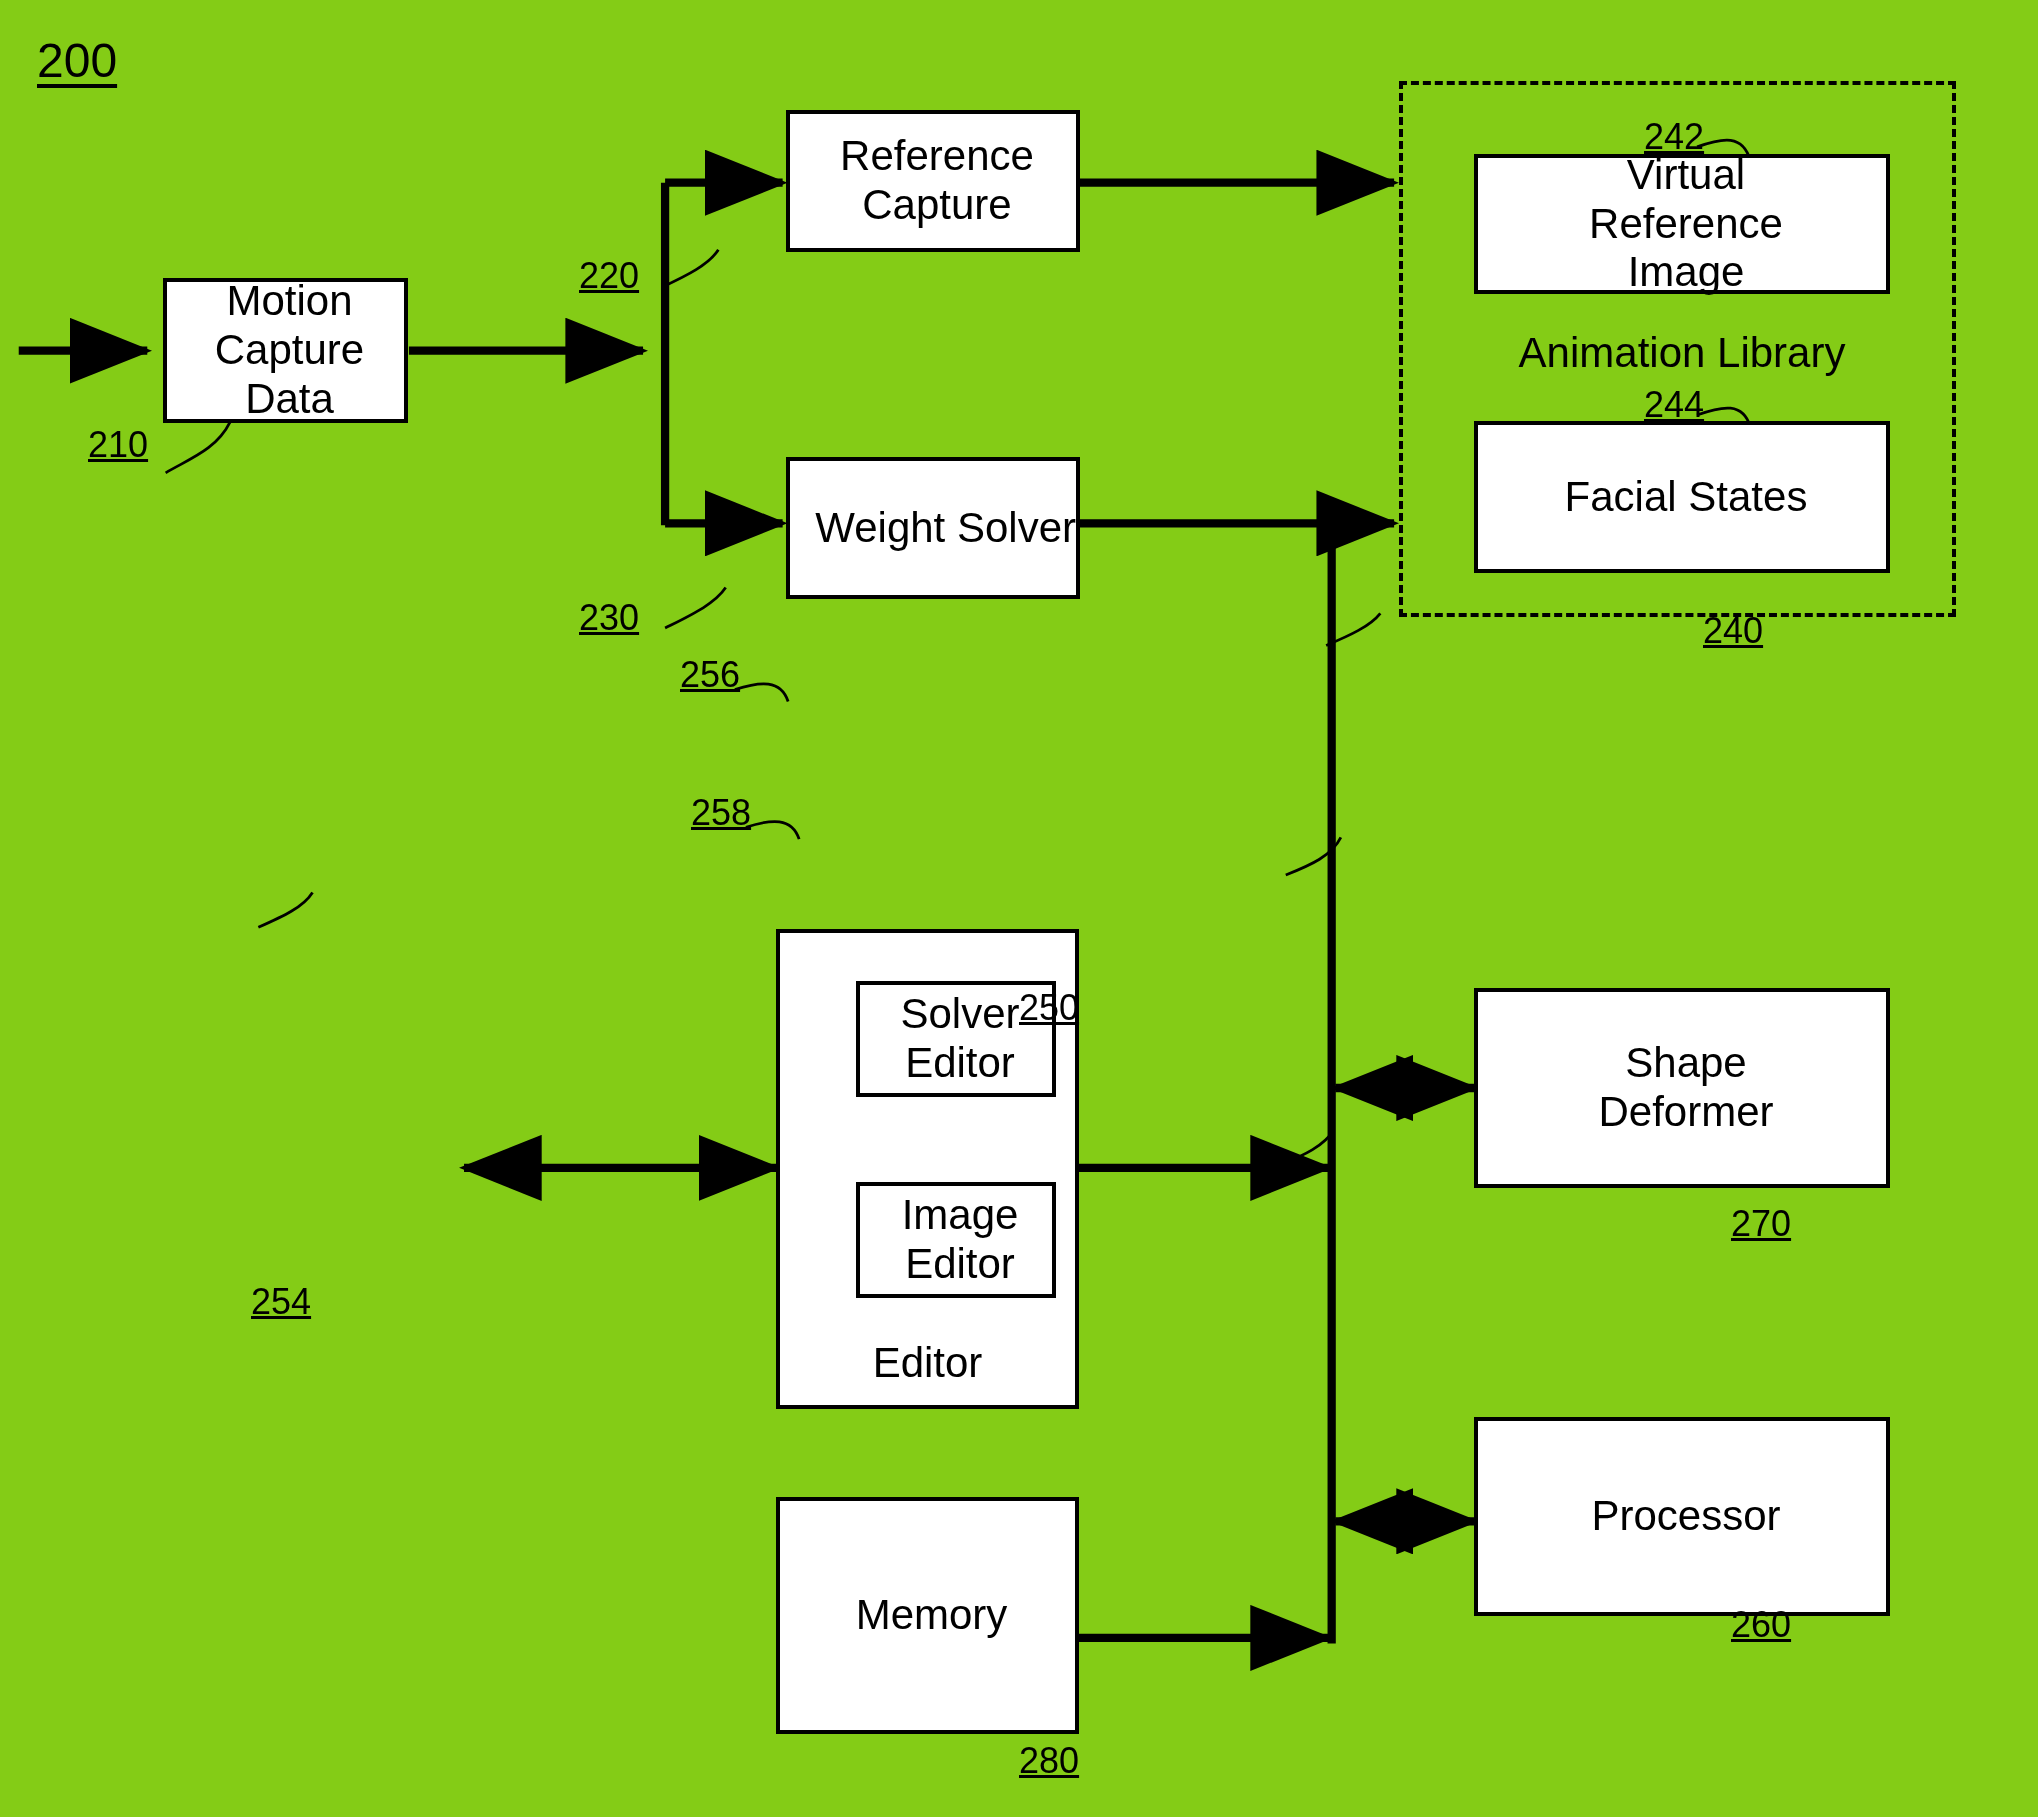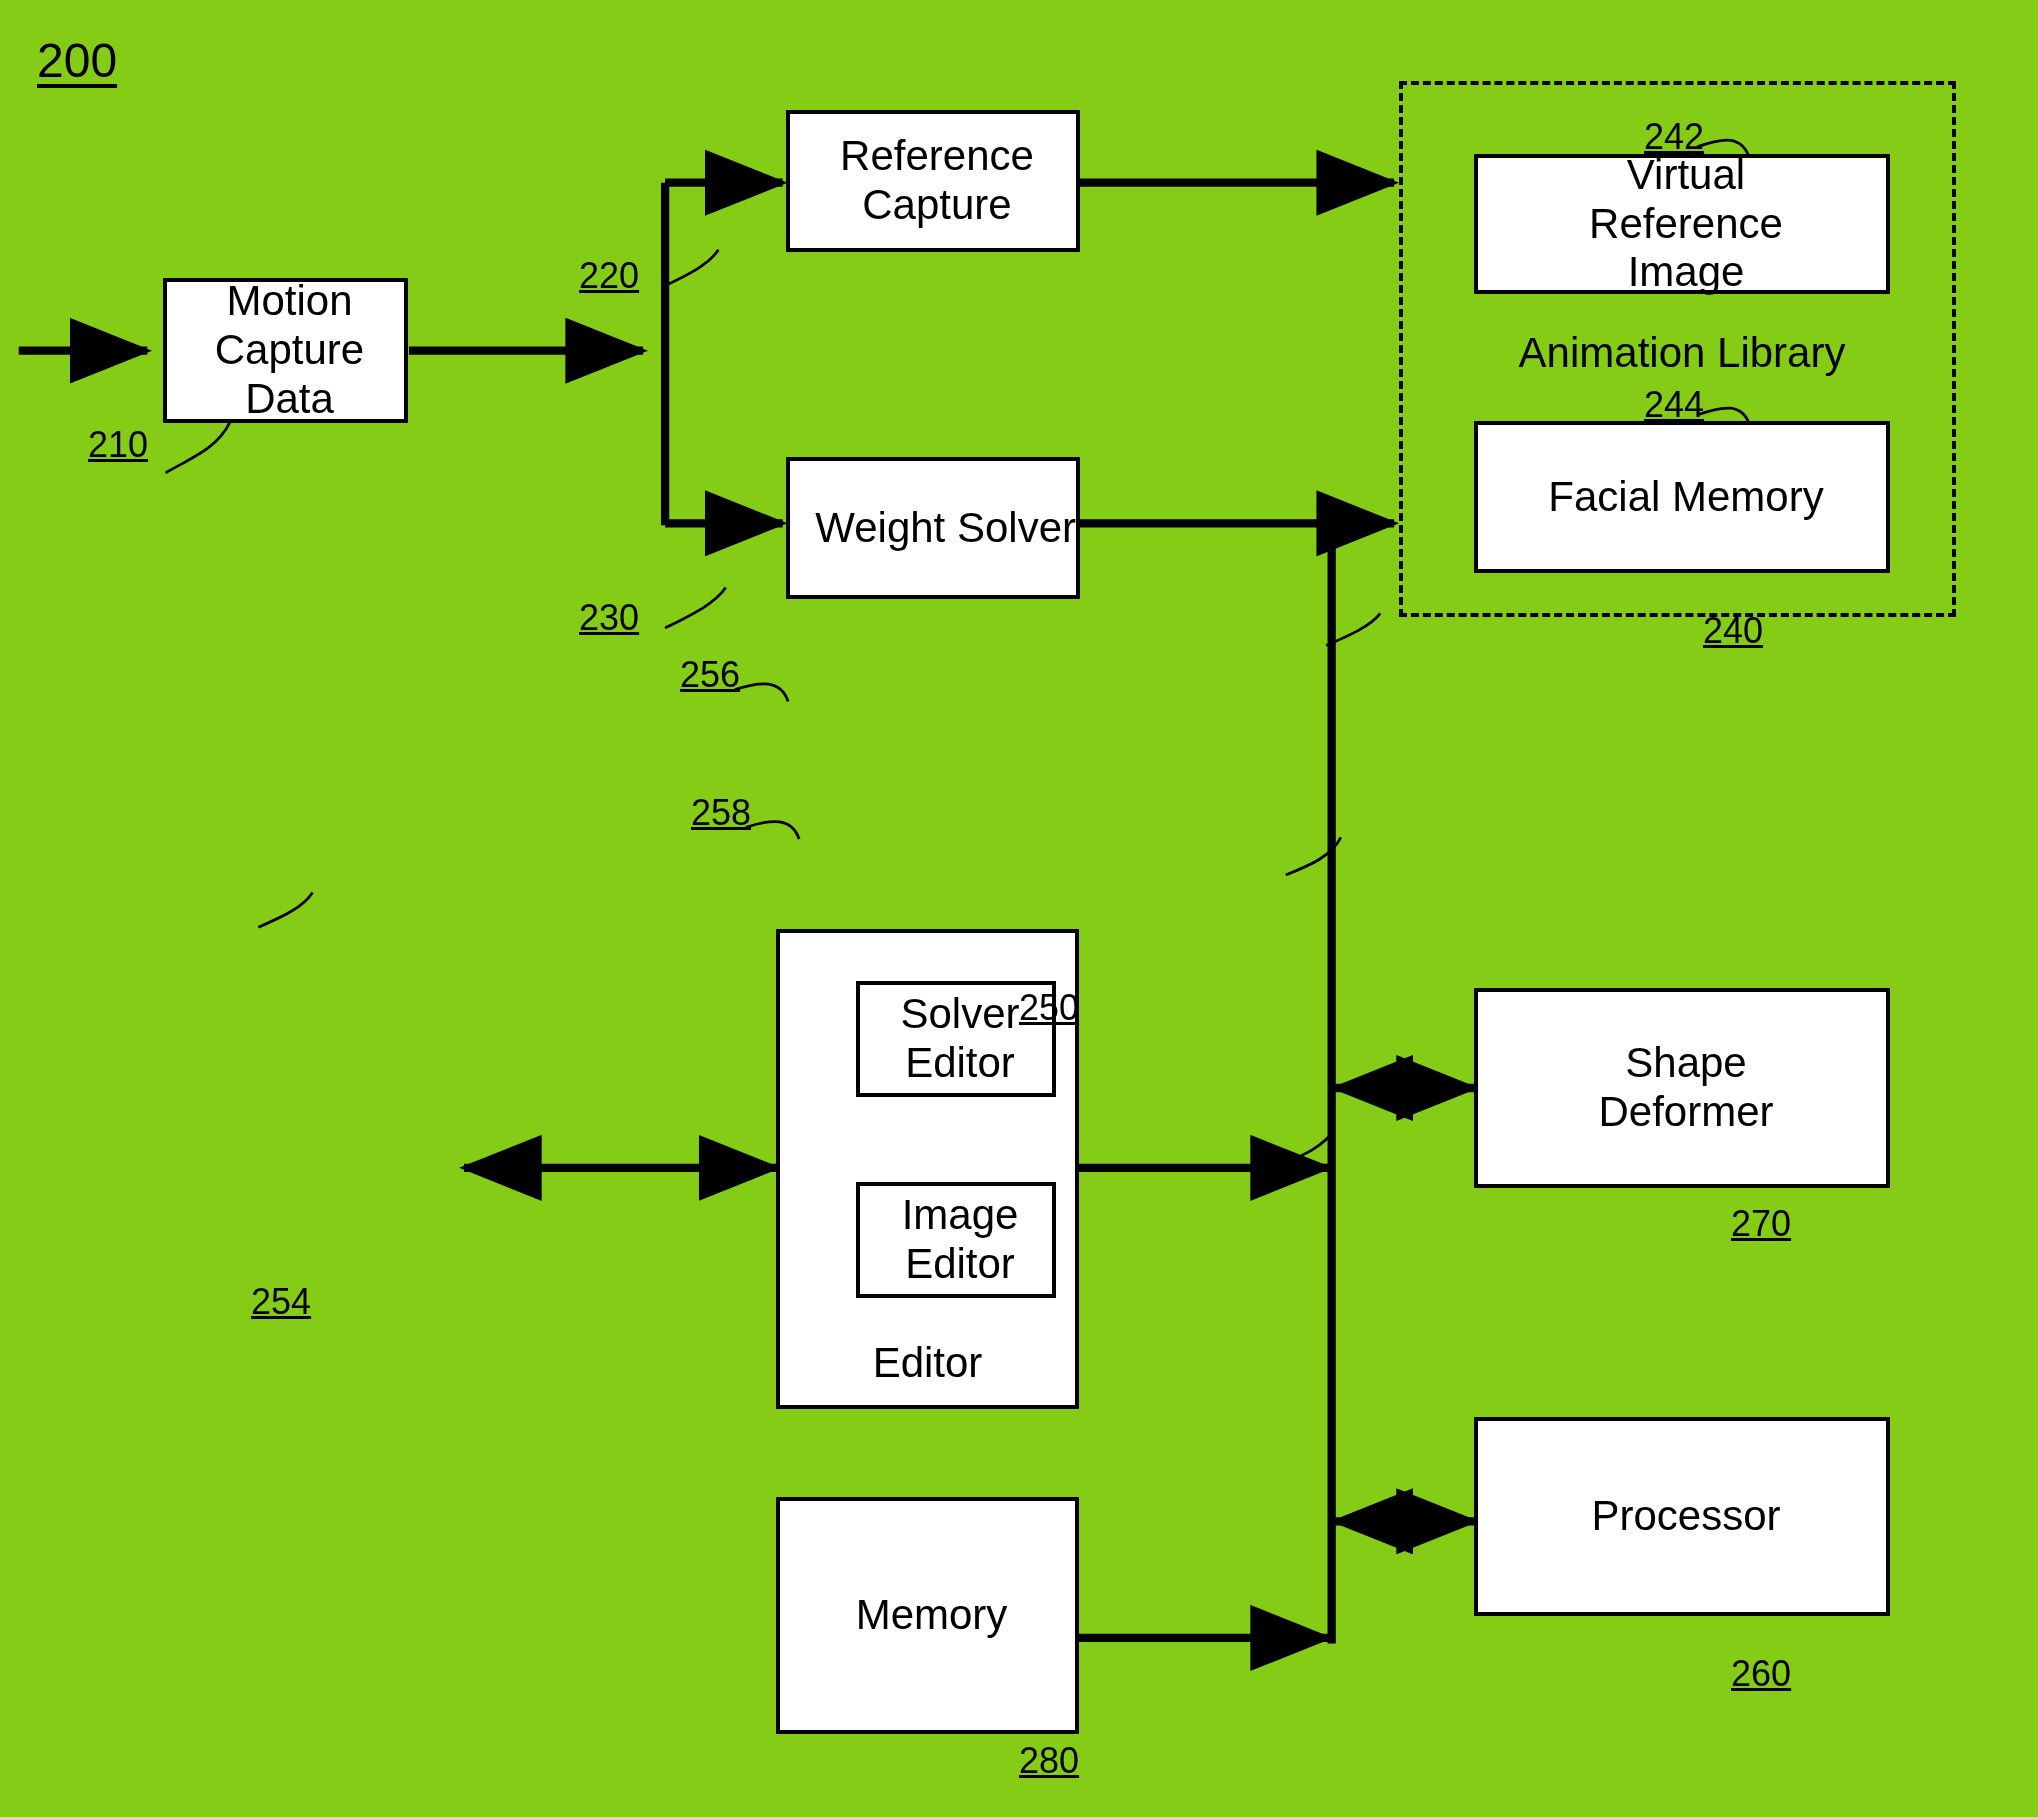--- a/index.html
+++ b/index.html
@@ -161,21 +161,21 @@
       <div>Virtual</div>
       <div>Reference</div>
       <div>Image</div>
     </div>
   </div>
 
   <div class="libtitle" style="left:1474px; top:329px; width:416px; text-align:center;">Animation Library</div>
 
   <div class="lbl" style="left:1644px; top:384px;">244</div>
   <div class="blk" style="left:1474px; top:421px; width:416px; height:152px;">
-    <div>Facial Memory</div>
+    <div>Facial States</div>
   </div>
 
   <div class="lbl" style="left:1703px; top:610px;">240</div>
 
   <div class="blk" style="left:776px; top:929px; width:303px; height:480px; display:block;">
   </div>
   <div class="lbl" style="left:680px; top:654px;">256</div>
   <div class="blk inner" style="left:856px; top:981px; width:200px; height:116px;">
     <div>
       <div>Solver</div>
@@ -198,21 +198,21 @@
     <div>
       <div>Shape</div>
       <div>Deformer</div>
     </div>
   </div>
   <div class="lbl" style="left:1731px; top:1203px;">270</div>
 
   <div class="blk" style="left:1474px; top:1417px; width:416px; height:199px;">
     <div>Processor</div>
   </div>
-  <div class="lbl" style="left:1731px; top:1653px;">260</div>
+  <div class="lbl" style="left:1731px; top:1604px;">260</div>
 
   <div class="blk" style="left:776px; top:1497px; width:303px; height:237px;">
     <div>Memory</div>
   </div>
   <div class="lbl" style="left:1019px; top:1740px;">280</div>
 
 </div>
 
 
 </body></html>

